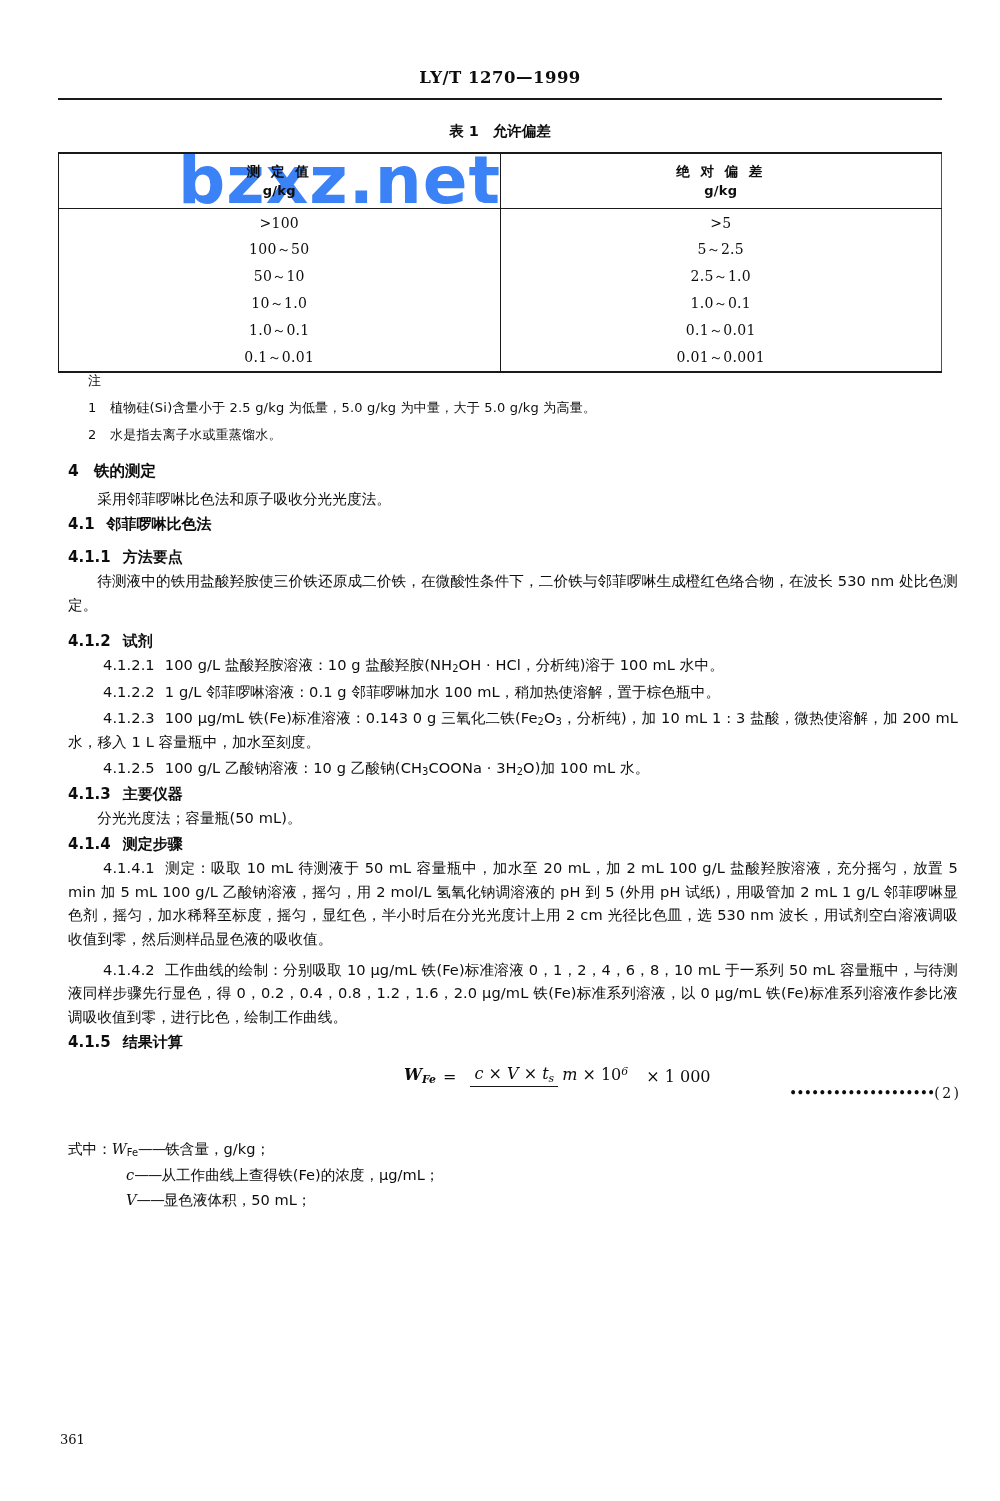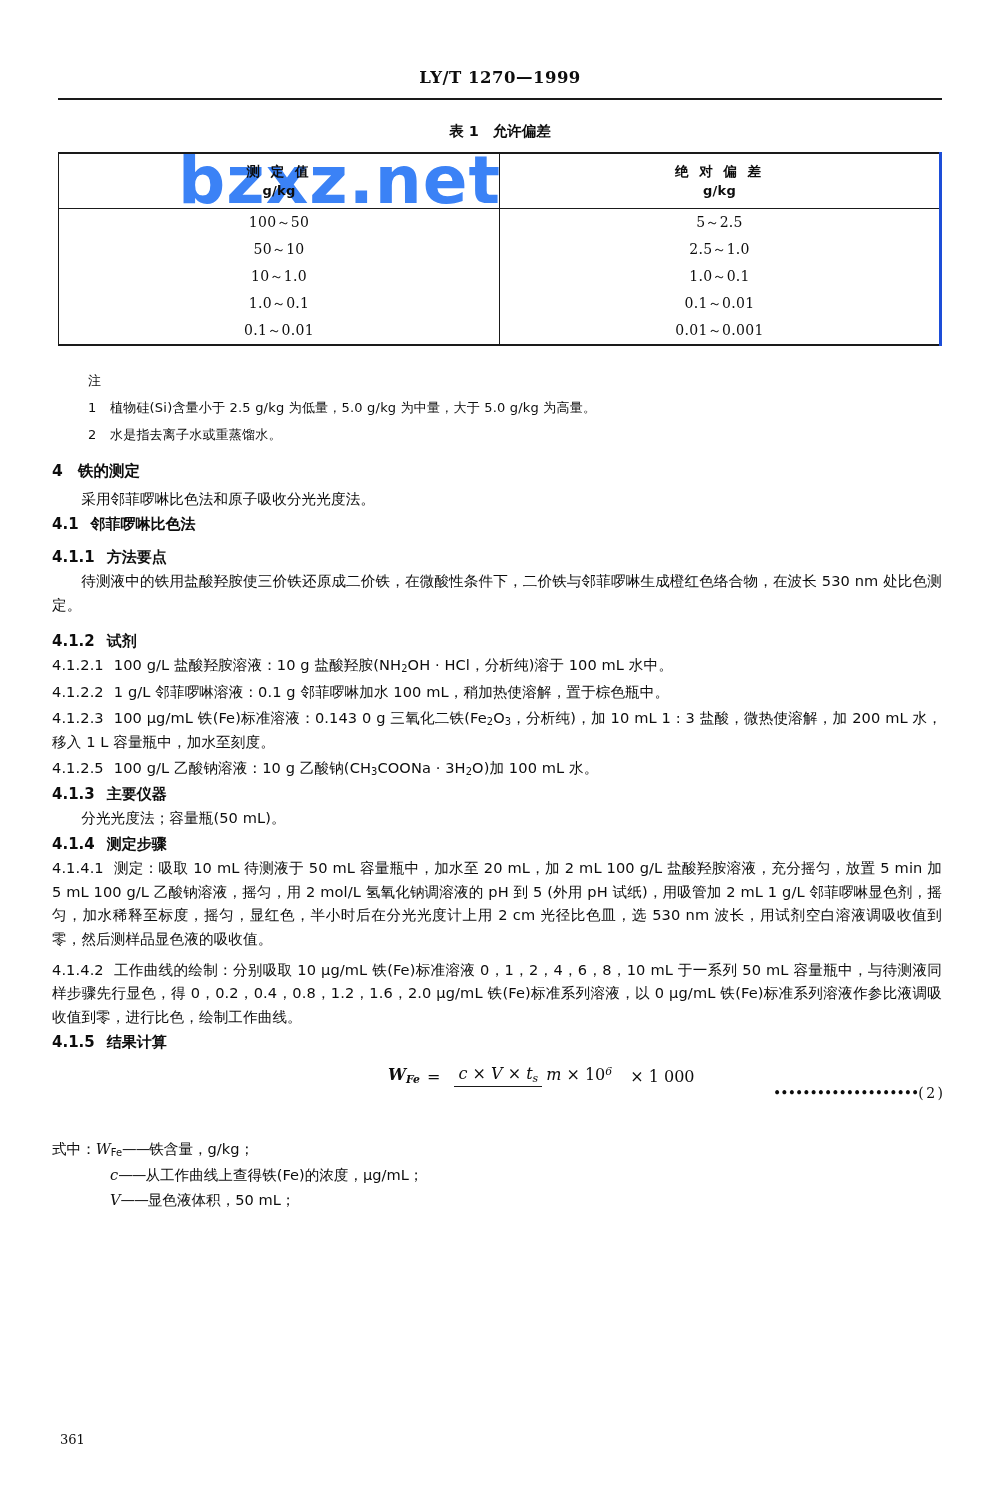--- a/index.html
+++ b/index.html
@@ -102,21 +102,21 @@
     font-size: 14px;
     height: 27px;
     letter-spacing: 0.3px;
     font-family: "DejaVu Serif", "Liberation Serif", serif;
   }
   .t-outer-top { border-top: 2px solid #1a1a1a; }
   .t-outer-bottom { border-bottom: 2px solid #1a1a1a; }
   .t-head-sep { border-bottom: 1.5px solid #1a1a1a; }
   .t-vline { border-right: 1px solid #1a1a1a; }
   .t-left { border-left: 1px solid #1a1a1a; }
-  .t-right { border-right: 3px solid #1d4ed8; margin-top: 28px; }
+  .t-right { border-right: 1px solid #1d4ed8; margin-top: 28px; }
 
   
   .notes {
     position: absolute;
     left: 88px;
     top: 372px;
     width: 854px;
   }
   .notes .note-title {
     font-size: 13px;
@@ -125,21 +125,21 @@
   .notes .note-line {
     font-size: 13px;
     margin-bottom: 9px;
     letter-spacing: 0.2px;
   }
   .notes .note-num { display: inline-block; width: 22px; }
 
   
   .doc-body {
     position: absolute;
-    left: 52px;
+    left: 68px;
     top: 464px;
     width: 890px;
     font-size: 15px;
     line-height: 1.0;
   }
   .h-sec {
     font-size: 15.5px;
     font-weight: 700;
     margin: 0 0 6px 0;
   }
@@ -152,21 +152,21 @@
   .h-sub .num { display: inline-block; }
   .h-sub .gap { display: inline-block; width: 12px; }
   .para {
     font-size: 14.6px;
     line-height: 1.62;
     margin: 0 0 2px 0;
     text-align: justify;
     letter-spacing: 0.1px;
   }
   .para.indent { text-indent: 2em; }
-  .num-lead { display: inline-block; margin-right: 10px; }
+  .num-lead { display: inline-block; margin-right: 10px; margin-left: 35px; }
   .sp-s { margin-top: 7px; }
   sub { font-size: 0.68em; vertical-align: -0.25em; }
   sup { font-size: 0.68em; vertical-align: 0.45em; }
   i.var { font-family: "DejaVu Serif", "Liberation Serif", serif; font-style: italic; }
 
   
   .formula-row {
     position: relative;
     height: 58px;
     margin-top: 14px;
@@ -250,20 +250,24 @@
         <tr>
           <th class="t-outer-top t-left t-vline thead-cell">测 定 值</th>
           <th class="t-outer-top t-right thead-cell">绝 对 偏 差</th>
         </tr>
         <tr>
           <th class="t-head-sep t-left t-vline thead-unit">g/kg</th>
           <th class="t-head-sep t-right thead-unit">g/kg</th>
         </tr>
       </thead>
       <tbody>
+        <tr>
+          <td class="body-cell t-left t-vline">&gt;100</td>
+          <td class="body-cell t-right">&gt;5</td>
+        </tr>
         <tr>
           <td class="body-cell t-left t-vline">100～50</td>
           <td class="body-cell t-right">5～2.5</td>
         </tr>
         <tr>
           <td class="body-cell t-left t-vline">50～10</td>
           <td class="body-cell t-right">2.5～1.0</td>
         </tr>
         <tr>
           <td class="body-cell t-left t-vline">10～1.0</td>

